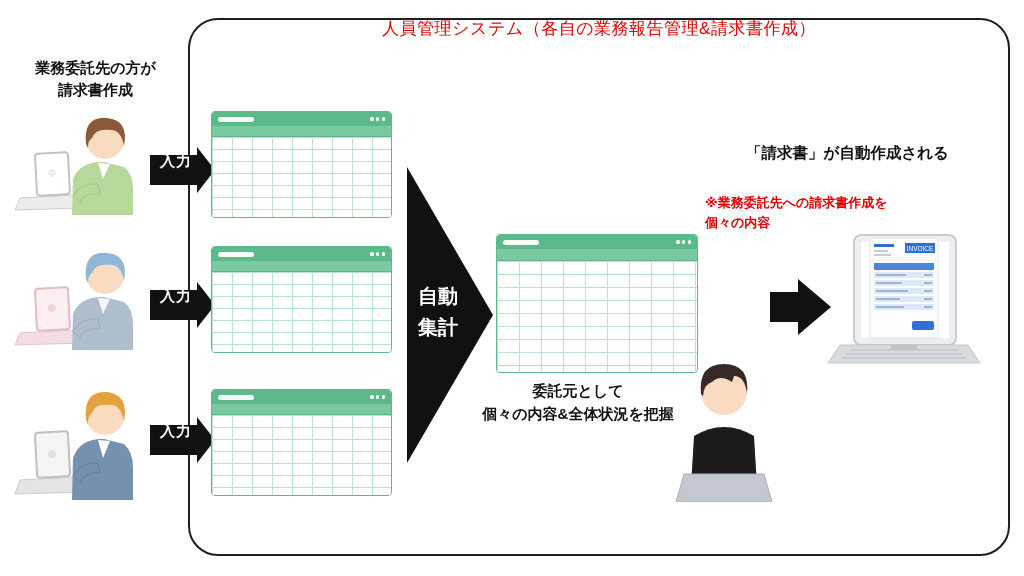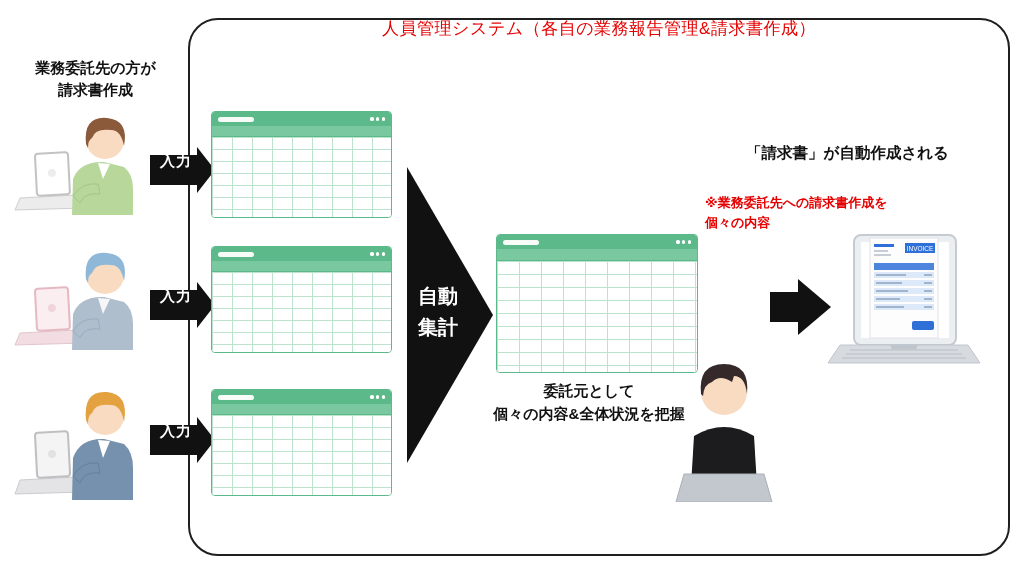--- a/index.html
+++ b/index.html
@@ -14,21 +14,21 @@
   .canvas{position:relative;width:1024px;height:576px;background:#fff;overflow:hidden}
 
   .system-box{position:absolute;left:188px;top:18px;width:822px;height:538px;
     border:2.5px solid #1f1f1f;border-radius:30px;background:#fff}
 
   .diagram-title{position:absolute;left:188px;top:17px;width:822px;text-align:center;
     color:var(--accent-red);font-weight:400;font-size:17px;letter-spacing:.5px}
 
   .caption{position:absolute;font-weight:700;color:#111;text-align:center;line-height:1.45}
   .left-caption{left:8px;top:57px;width:175px;font-size:15px}
-  .center-caption{left:439px;top:379px;width:300px;font-size:15px;line-height:1.55}
+  .center-caption{left:428px;top:379px;width:300px;font-size:15px;line-height:1.55}
   .invoice-caption{left:705px;top:141px;width:285px;font-size:15.5px;line-height:1.5}
   .invoice-subnote{left:705px;top:193px;width:285px;font-size:13px;color:var(--accent-red);
     font-weight:700;line-height:1.55;position:absolute}
 
   
   .sheet{position:absolute;display:flex;flex-direction:column;background:#fff;
     border:1.5px solid var(--sheet-green);border-radius:4px;overflow:hidden}
   .sheet-bar{height:14px;background:var(--sheet-green);display:flex;align-items:center;
     padding:0 6px;flex:none}
   .bar-pill{width:36px;height:5px;border-radius:3px;background:rgba(255,255,255,.95)}

